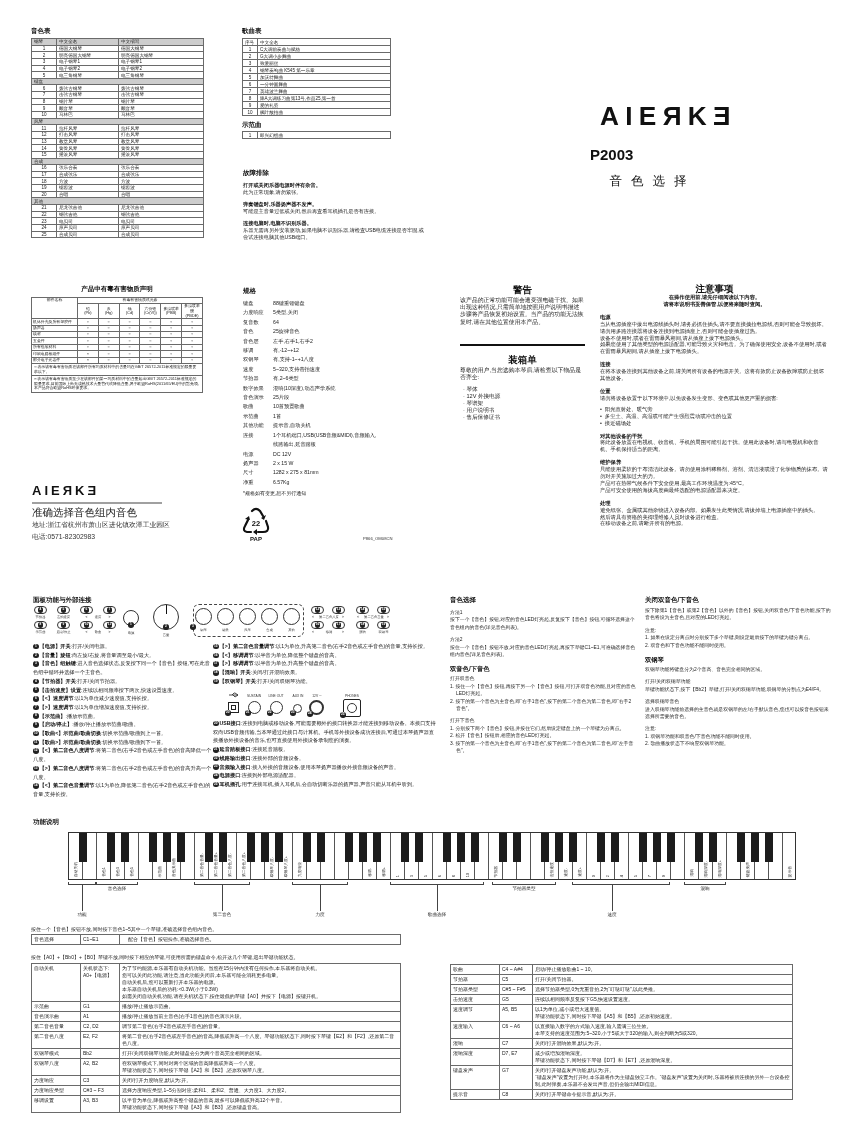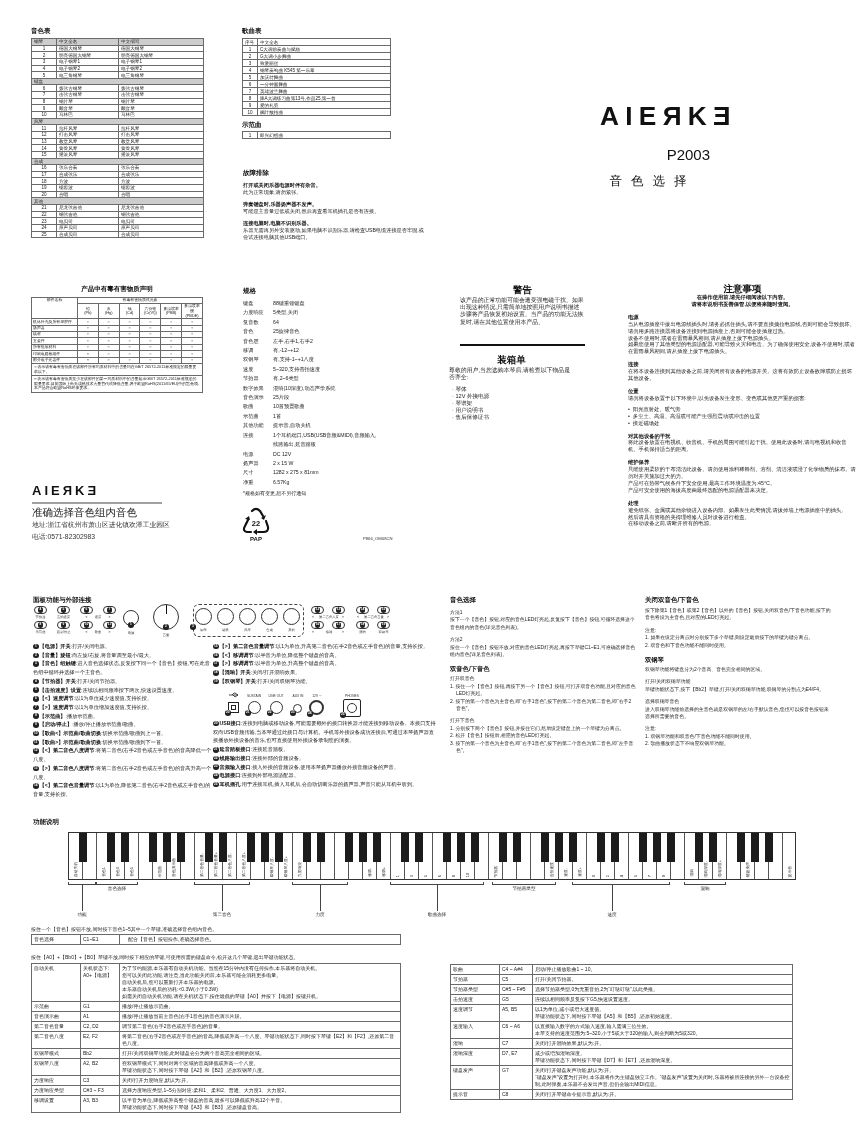--- a/index.html
+++ b/index.html
@@ -332,21 +332,21 @@
   </div>
 
   <div style="margin-top:5px;font-size:5.2px;line-height:7px">
    <div class="b">连接电脑时,电脑不识别乐器。</div>
    <div>乐器无需再另外安装驱动,如果电脑不识别乐器,请检查USB电缆连接是否牢固,或尝试连接电脑其他USB端口。</div>
   </div>
 
 </div>
 
 <div class="abs logo" style="left:600px;top:102px;font-size:25px;line-height:28px;letter-spacing:6px;transform:scaleX(1.05)">AIEЯKƎ</div>
-<div class="abs" style="left:590px;top:146px;width:120px;text-align:right;font-size:15px;line-height:18px;font-weight:normal;color:#111">P2003</div>
+<div class="abs" style="left:590px;top:146px;width:120px;text-align:left;font-size:15px;line-height:18px;font-weight:bold;color:#111">P2003</div>
 <div class="abs" style="left:590px;top:174px;width:125px;text-align:center;font-size:12.5px;line-height:15px;letter-spacing:9px;color:#111">音色选择</div>
 
 <div class="abs h" style="left:31px;top:285px;width:172px;text-align:center">产品中有毒有害物质声明</div>
 <table class="abs grid hz" style="left:31px;top:297px;width:172px">
  <colgroup>
       <col style="width:46px">
       <col>
       <col>
       <col>
       <col>
@@ -594,39 +594,39 @@
  <text x="14" y="19" text-anchor="middle" font-size="7.5" font-weight="bold" font-family="Liberation Sans, sans-serif" fill="#111">22</text>
  <text x="14" y="34" text-anchor="middle" font-size="6" font-weight="bold" font-family="Liberation Sans, sans-serif" fill="#111">PAP</text>
 </svg>
 <div class="abs" style="left:363px;top:535px;font-size:4.2px;color:#333">P866_OM08CN</div>
 
 <div class="abs" style="left:460px;top:284px;width:125px">
  <div class="hb">警告</div>
  <div style="font-size:5.9px;line-height:7.2px;margin-top:2px">该产品的正常功能可能会遭受强电磁干扰。如果出现这种情况,只需简单地按照用户说明书描述步骤将产品恢复初始设置。当产品的功能无法恢复时,请在其他位置使用本产品。</div>
 </div>
 <div class="abs" style="left:460px;top:344px;width:125px;height:1.5px;background:#111"></div>
-<div class="abs" style="left:449px;top:354px;width:125px">
+<div class="abs" style="left:460px;top:354px;width:125px">
  <div class="hb">装箱单</div>
  <div style="font-size:5.9px;line-height:7.2px;margin-top:2px">尊敬的用户,当您选购本琴后,请检查以下物品是否齐全:</div>
  <div style="margin-top:5px;font-size:5.6px;line-height:7px;padding-left:3px">
 
    <div><span>· </span><span>琴体</span></div>
 
    <div><span>· </span><span>12V 外接电源</span></div>
 
    <div><span>· </span><span>琴谱架</span></div>
 
    <div><span>· </span><span>用户说明书</span></div>
 
    <div><span>· </span><span>售后保修证书</span></div>
 
  </div>
 </div>
 
-<div class="abs prec" style="left:628px;top:283px;width:229px">
+<div class="abs prec" style="left:600px;top:283px;width:229px">
  <div class="hb">注意事项</div>
  <div class="b" style="text-align:center">在操作使用前,请先仔细阅读以下内容。</div>
  <div class="b" style="text-align:center">请将本说明书妥善保管,以便将来随时查阅。</div>
 
   <div>
    <div class="sec-h">电源</div>
    <div>当从电源插座中拔出电源线插头时,请务必抓住插头,请不要直接拽拉电源线,否则可能会导致损坏。请勿用多路连接器将设备连接到电源插座上,否则可能会使插座过热。</div>
       <div>设备不使用时,或者在雷雨暴风期间,请从插座上拔下电源插头。</div>
       <div>如果您使用了其他类型的电源适配器,可能导致火灾和电击。为了确保使用安全,设备不使用时,或者在雷雨暴风期间,请从插座上拔下电源插头。</div>
    <ul>

